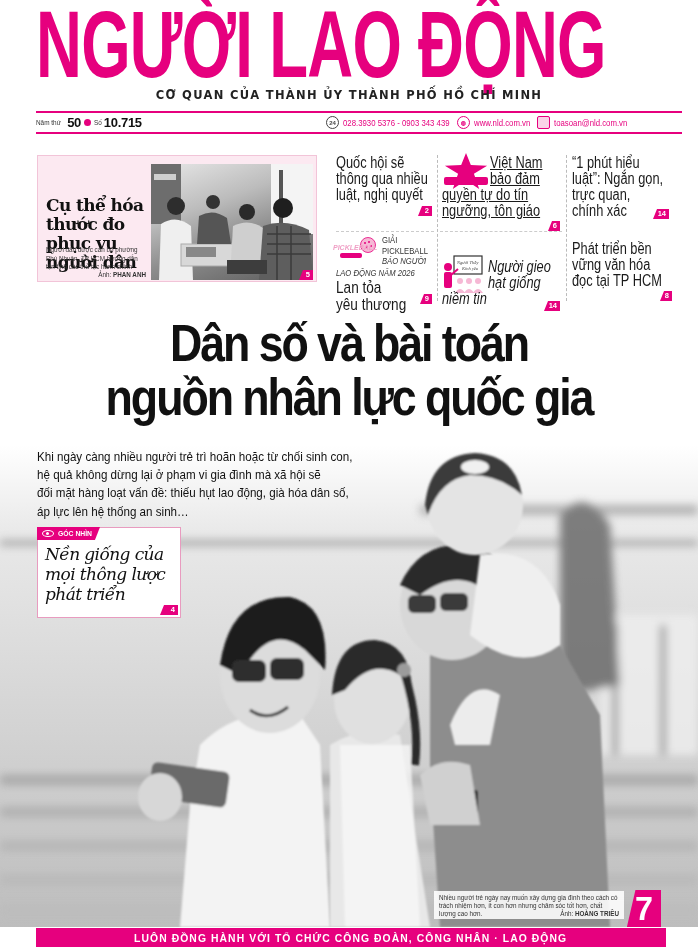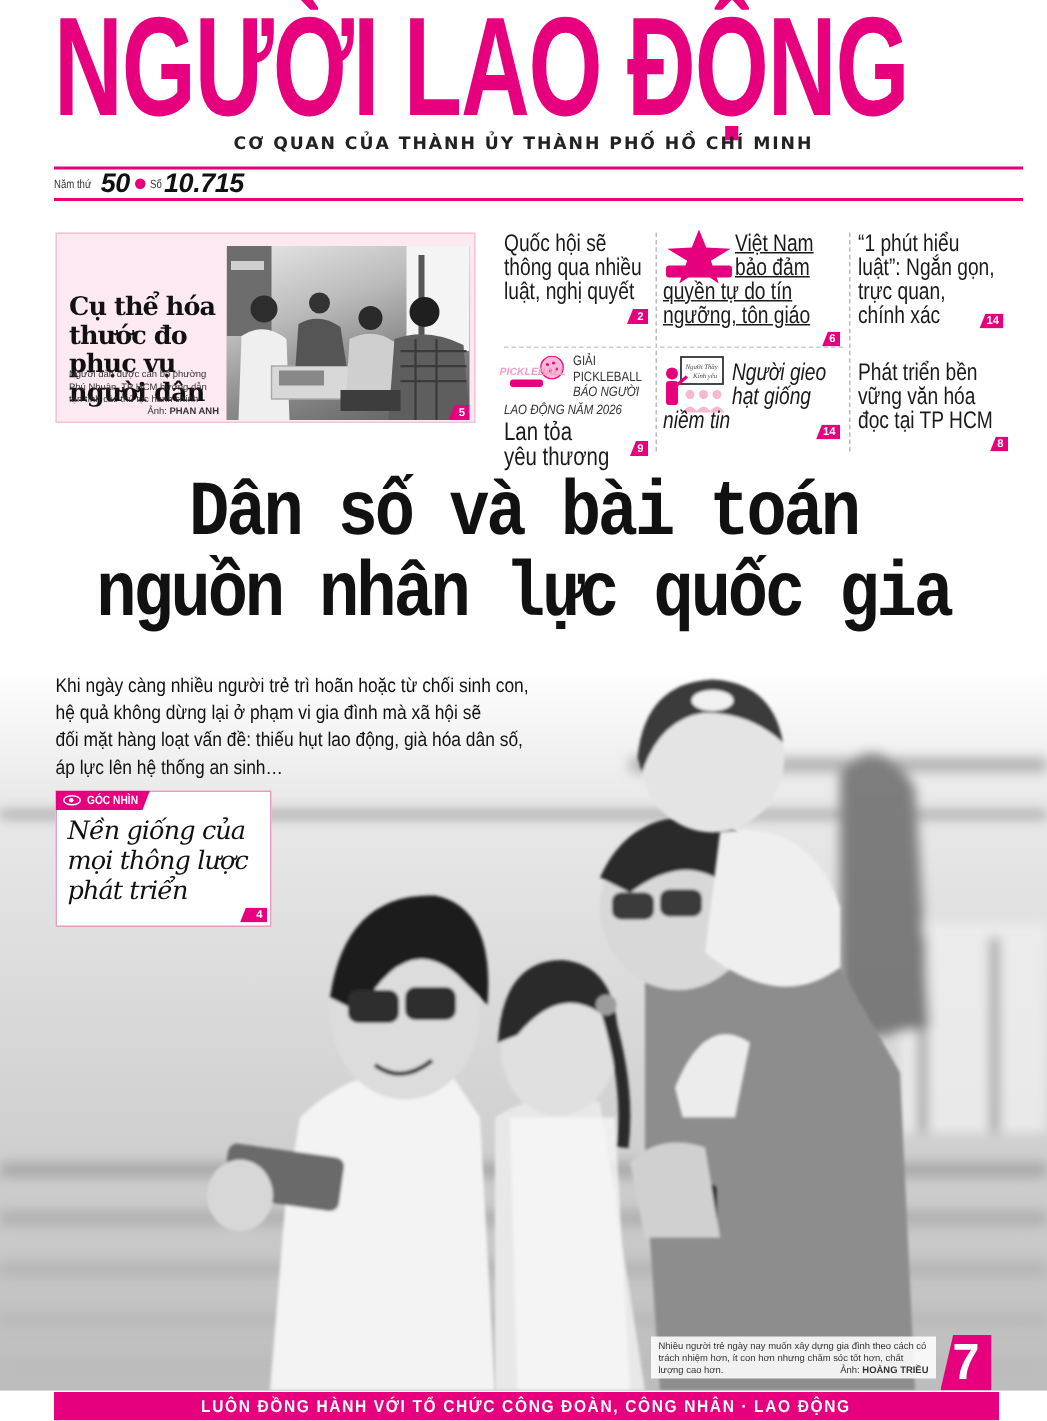--- a/index.html
+++ b/index.html
@@ -21,21 +21,21 @@
     letter-spacing: 1.3px; color: #222;
   }
 
   
   .info-bar { position: absolute; left: 36px; top: 111px; width: 646px; height: 22px; }
   .info-line { position: absolute; left: 0; width: 646px; height: 2px; background: #E6007E; }
   .info-line.top { top: 0; }
   .info-line.bottom { top: 21px; }
   .issue { position: absolute; left: 0; top: 3px; height: 17px; display: flex; align-items: center; gap: 0; white-space: nowrap; }
   .issue .lbl { font-size: 8px; color: #333; transform: scaleX(0.8); transform-origin: left center; display: inline-block; }
-  .issue .num { font-size: 18px; font-weight: 700; color: #111; letter-spacing: -0.3px; font-style: italic; }
+  .issue .num { font-size: 13px; font-weight: 700; color: #111; letter-spacing: -0.3px; }
   .issue .dot { width: 7px; height: 7px; border-radius: 50%; background: #E6007E; display: inline-block; margin: 0 3px; }
   .date-box {
     position: absolute; left: 149px; top: -1px; width: 126px; height: 24px;
     background: #E6007E; color: #fff; display: flex; align-items: center; justify-content: center; gap: 5px;
   }
   .date-box .day { font-size: 15px; font-weight: 700; letter-spacing: 0.5px; }
   .date-box .date { font-size: 12px; transform: scaleX(0.8); display: inline-block; }
   .contacts { position: absolute; left: 290px; top: 4px; height: 15px; display: flex; align-items: center; gap: 4px; white-space: nowrap; }
   .contacts .ic { width: 13px; height: 13px; border-radius: 50%; border: 1.5px solid #444; display: inline-flex; align-items: center; justify-content: center; font-size: 6px; font-weight: 700; color: #444; }
   .contacts .ic.web { border-color: #E6007E; color: #E6007E; }
@@ -90,21 +90,21 @@
     position: absolute; width: 44px; height: 40px; background: #E6007E;
     clip-path: polygon(50% 0%, 61% 30%, 98% 32%, 68% 52%, 80% 90%, 50% 68%, 20% 90%, 32% 52%, 2% 32%, 39% 30%);
   }
   .emblem-band { position: absolute; width: 44px; height: 8px; background: #E6007E; border-radius: 2px; }
   .pickle-logo { position: absolute; width: 46px; height: 24px; }
   .teacher-icon { position: absolute; width: 44px; height: 40px; }
 
   
   .headline {
     position: absolute; left: 0; top: 316px; width: 698px; text-align: center;
-    font-family: Liberation Mono, monospace; font-weight: 700; font-size: 52px; line-height: 54px;
+    font-family: Liberation Sans, sans-serif; font-weight: 700; font-size: 52px; line-height: 54px;
     color: #111; letter-spacing: -2.4px;
   }
   .headline span { display: block; transform: scaleX(0.86); }
 
   
   .hero { position: absolute; left: 0; top: 445px; width: 698px; height: 482px; overflow: hidden;
     background: linear-gradient(180deg, #ffffff 0%, #f1f1f1 12%, #d9d9d9 50%, #c4c4c4 72%, #b8b8b8 100%); }
   .hero svg { position: absolute; left: 0; top: 0; }
   .lede-wrap { position: absolute; left: 37px; top: 448px; width: 372px; }
   .lede-wrap p { font-size: 13.2px; line-height: 18.2px; color: #111; white-space: nowrap;
@@ -160,20 +160,28 @@
 
 <div class="info-bar">
   <div class="info-line top"></div>
   <div class="info-line bottom"></div>
   <div class="issue">
     <span class="lbl">Năm thứ</span>
     <span class="num">50</span>
     <span class="dot"></span>
     <span class="lbl">Số</span>
     <span class="num">10.715</span>
+  </div>
+  <div class="contacts">
+    <span class="ic">24</span>
+    <span class="txt phone">028.3930 5376 - 0903 343 439</span>
+    <span class="ic web">◍</span>
+    <span class="txt web">www.nld.com.vn</span>
+    <span class="ic mail"></span>
+    <span class="txt">toasoan@nld.com.vn</span>
   </div>
 </div>
 
 <section class="teaser-main">
   <div class="title">Cụ thể hóa thước đo phục vụ người dân</div>
   <div class="caption">Người dân được cán bộ phường Phú Nhuận, TP HCM hướng dẫn tận tình các thủ tục hành chính</div>
   <div class="credit">
     <span>Ảnh:</span>
     <b>PHAN ANH</b>
   </div>
@@ -249,21 +257,21 @@
       <span class="small-meta" style="font-style:italic;">BÁO NGƯỜI</span>
     </div>
     <div style="position:absolute; left:0; top:33px; width:110px;">
       <span class="small-meta" style="font-style:italic;">LAO ĐỘNG NĂM 2026</span>
       <span class="h big">Lan tỏa</span>
       <span class="h big">yêu thương</span>
     </div>
     <div class="page-tag" style="right:2px; top:59px; width:12px;">9</div>
   </article>
 
-  <article class="tcell" style="left:106px; top:82px; width:122px; height:58px;">
+  <article class="tcell" style="left:106px; top:100px; width:122px; height:58px;">
     <svg class="teacher-icon" style="left:0; top:0;" viewBox="0 0 44 40">
       <rect x="12" y="1" width="28" height="18" fill="#fff" stroke="#333" stroke-width="1.2"></rect>
       <text x="15" y="9" font-size="4.5" font-style="italic" fill="#444" font-family="Liberation Serif, serif">Người Thầy</text>
       <text x="20" y="15" font-size="4.5" font-style="italic" fill="#444" font-family="Liberation Serif, serif">Kính yêu</text>
       <circle cx="6" cy="12" r="4" fill="#E6007E"></circle>
       <rect x="2" y="17" width="8" height="16" rx="2" fill="#E6007E"></rect>
       <line x1="9" y1="20" x2="16" y2="14" stroke="#E6007E" stroke-width="2"></line>
       <circle cx="18" cy="26" r="3" fill="#f6b8d5"></circle>
         <circle cx="27" cy="26" r="3" fill="#f6b8d5"></circle>
         <circle cx="36" cy="26" r="3" fill="#f6b8d5"></circle>

